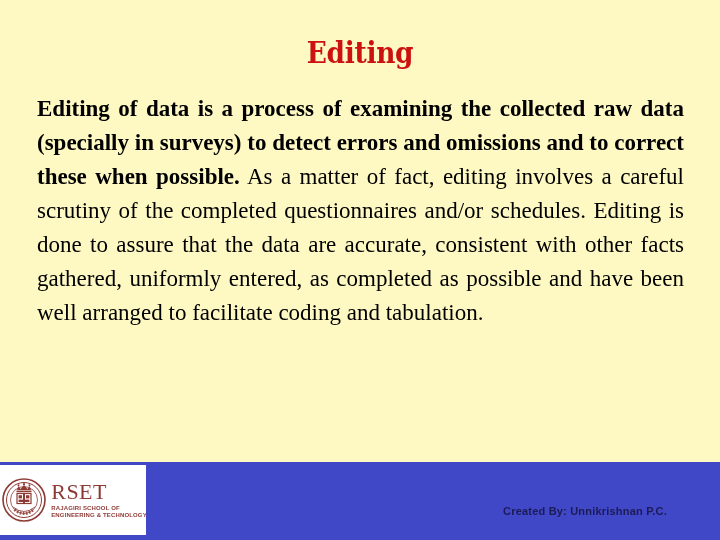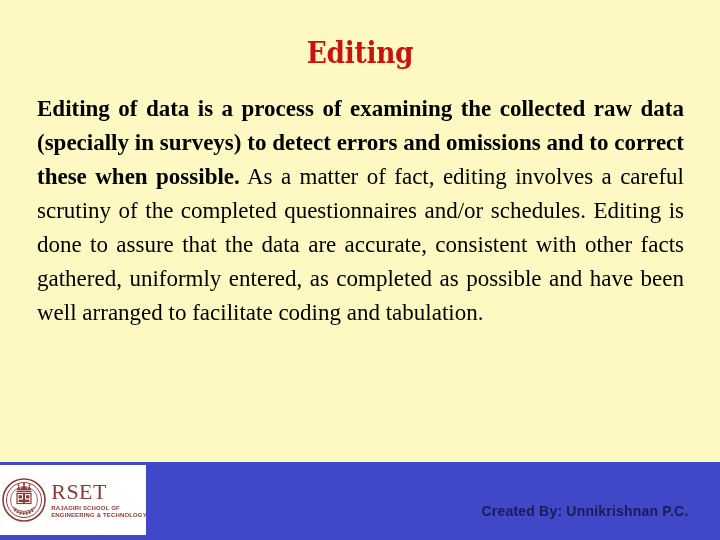--- a/index.html
+++ b/index.html
@@ -108,21 +108,21 @@
 
   
   #credit {
     position: absolute;
     left: 470px;
     top: 505px;
     width: 230px;
     text-align: center;
     color: #1b1b55;
     font-family: "Liberation Sans", "DejaVu Sans", sans-serif;
-    font-size: 14px;
+    font-size: 11px;
     font-weight: bold;
     letter-spacing: 0.2px;
     line-height: 13px;
   }
 </style>
 </head>
 <body>
 
 <div id="slide">
 

